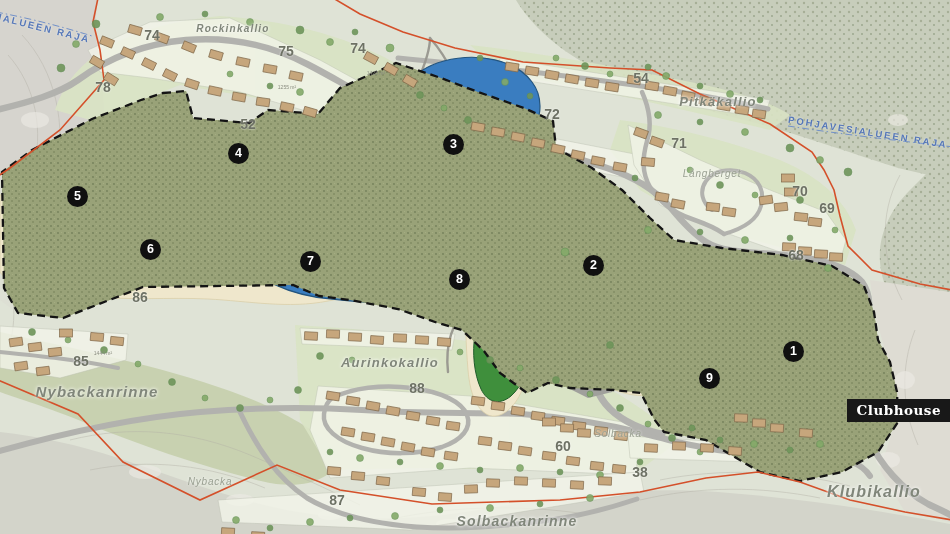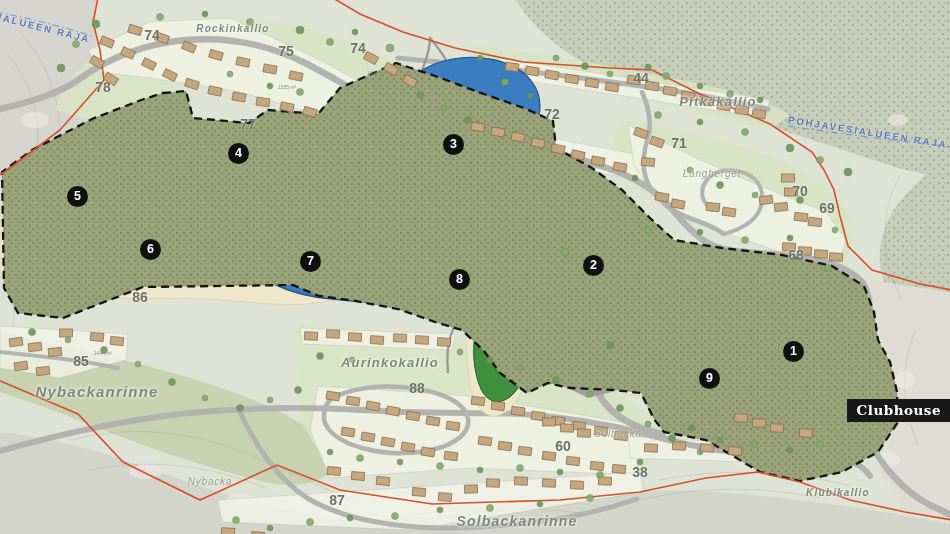--- a/index.html
+++ b/index.html
@@ -508,35 +508,35 @@
         <rect x="770.5" y="424" width="13" height="8" fill="#c6a67c" stroke="#80684a" stroke-width=".7" transform="rotate(3 777 428)"></rect>
         <rect x="799.5" y="429" width="13" height="8" fill="#c6a67c" stroke="#80684a" stroke-width=".7" transform="rotate(4 806 433)"></rect>
       </g>
 </svg>
 
 <div class="lbl region" style="left:233px;top:28px;font-size:10px">Rockinkallio</div>
 <div class="lbl region" style="left:718px;top:101px;font-size:13px">Pitkäkallio</div>
 <div class="lbl region" style="left:97px;top:391px;font-size:15px">Nybackanrinne</div>
 <div class="lbl region" style="left:390px;top:362px;font-size:13px">Aurinkokallio</div>
 <div class="lbl region" style="left:517px;top:521px;font-size:14px">Solbackanrinne</div>
-<div class="lbl region" style="left:838px;top:492px;font-size:10px">Klubikallio</div>
+<div class="lbl region" style="left:874px;top:492px;font-size:16px">Klubikallio</div>
 <div class="lbl region-sm" style="left:712px;top:173px;font-size:10px">Långberget</div>
 <div class="lbl region-sm" style="left:618px;top:433px;font-size:10px">Solbacka</div>
 <div class="lbl region-sm" style="left:210px;top:481px;font-size:10px">Nybacka</div>
 
 <div class="lbl blue-lbl" style="left:868px;top:132px;transform:translate(-50%,-50%) rotate(9deg)">POHJAVESIALUEEN RAJA</div>
 <div class="lbl blue-lbl" style="left:12px;top:20px;transform:translate(-50%,-50%) rotate(14deg)">POHJAVESIALUEEN RAJA</div>
 
 
 <div class="lbl parcel" style="left:152px;top:29px">74</div>
 <div class="lbl parcel" style="left:286px;top:45px">75</div>
 <div class="lbl parcel" style="left:358px;top:42px">74</div>
-<div class="lbl parcel" style="left:248px;top:118px">77</div>
+<div class="lbl parcel" style="left:248px;top:118px">52</div>
 <div class="lbl parcel" style="left:103px;top:81px">78</div>
-<div class="lbl parcel" style="left:641px;top:72px">44</div>
+<div class="lbl parcel" style="left:641px;top:72px">54</div>
 <div class="lbl parcel" style="left:552px;top:108px">72</div>
 <div class="lbl parcel" style="left:679px;top:137px">71</div>
 <div class="lbl parcel" style="left:800px;top:185px">70</div>
 <div class="lbl parcel" style="left:827px;top:202px">69</div>
 <div class="lbl parcel" style="left:796px;top:249px">68</div>
 <div class="lbl parcel" style="left:140px;top:291px">86</div>
 <div class="lbl parcel" style="left:81px;top:355px">85</div>
 <div class="lbl parcel" style="left:417px;top:382px">88</div>
 <div class="lbl parcel" style="left:337px;top:494px">87</div>
 <div class="lbl parcel" style="left:563px;top:440px">60</div>

